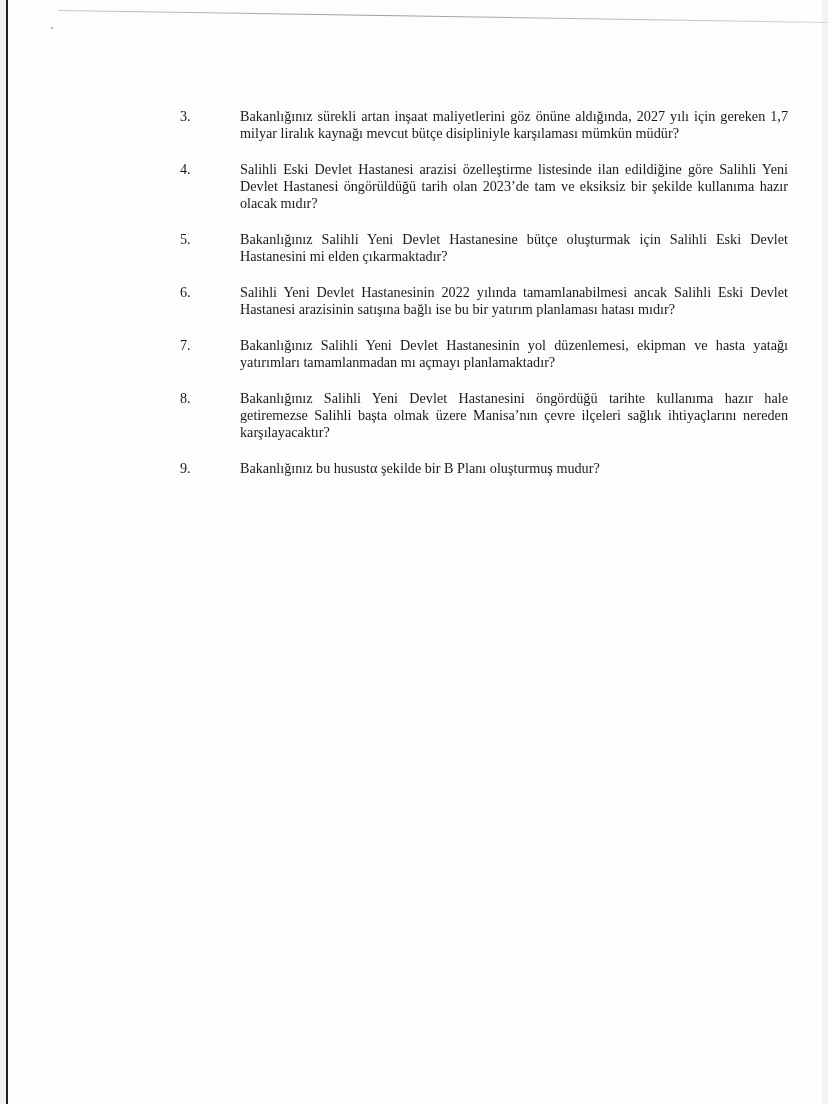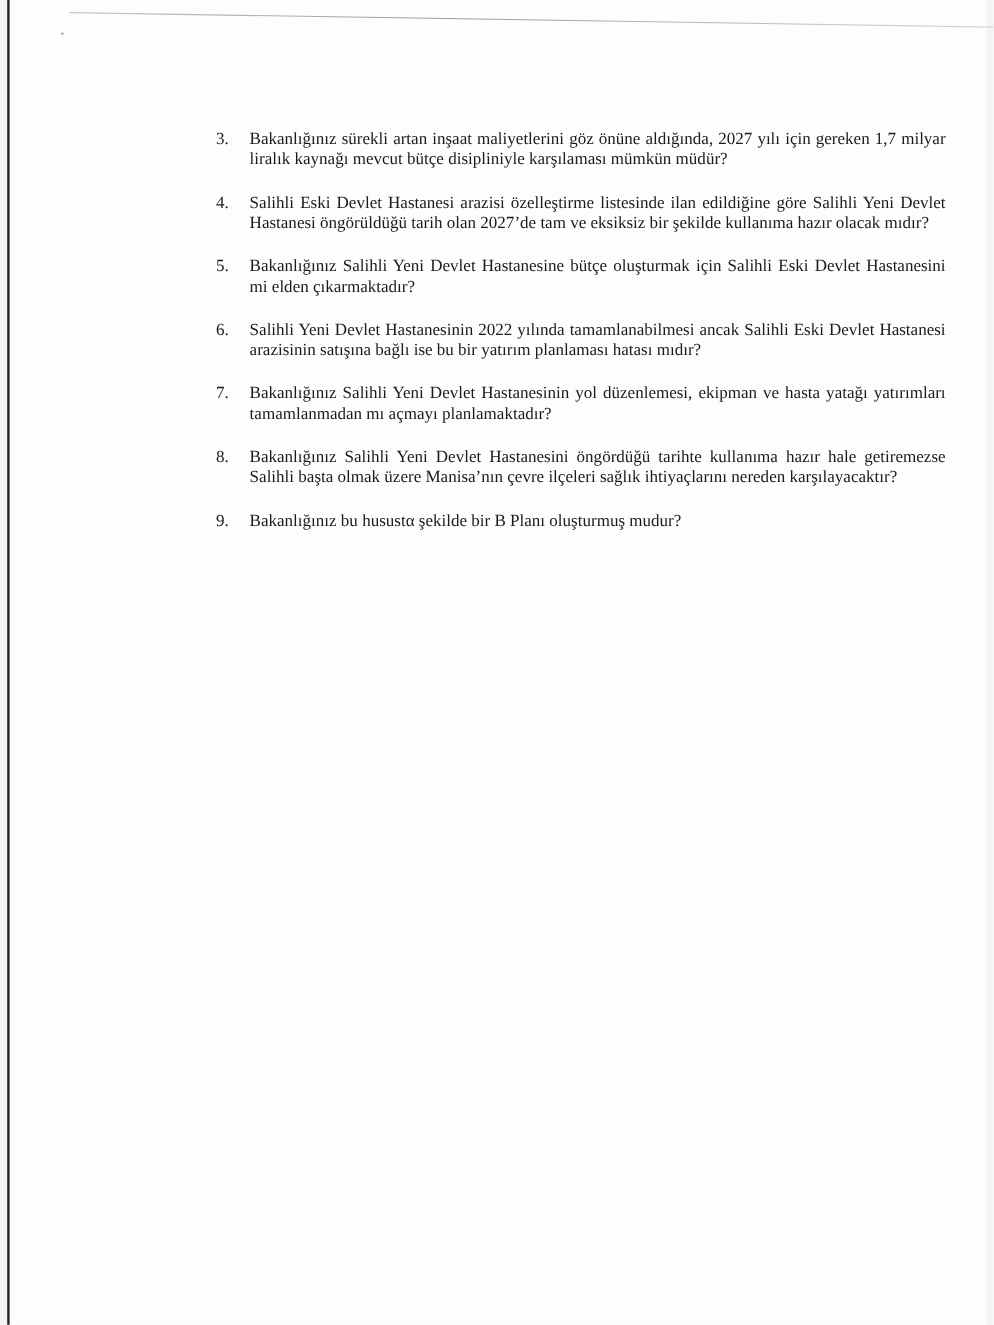--- a/index.html
+++ b/index.html
@@ -61,37 +61,38 @@
       line-height: 17px;
     }
     .q-num {
       flex: 0 0 28px;
       width: 28px;
     }
     .q-text {
       flex: 1 1 auto;
       text-align: justify;
       text-align-last: left;
+      margin-left: 32px;
     }
   </style>
 </head>
 <body>
 
 <div class="page">
   <div class="top-rule"></div>
   <div class="speck"></div>
 
   <ol class="questions">
     <li class="question">
       <span class="q-num">3.</span>
       <span class="q-text">Bakanlığınız sürekli artan inşaat maliyetlerini göz önüne aldığında, 2027 yılı için gereken 1,7 milyar liralık kaynağı mevcut bütçe disipliniyle karşılaması mümkün müdür?</span>
     </li>
     <li class="question">
       <span class="q-num">4.</span>
-      <span class="q-text">Salihli Eski Devlet Hastanesi arazisi özelleştirme listesinde ilan edildiğine göre Salihli Yeni Devlet Hastanesi öngörüldüğü tarih olan 2027’de tam ve eksiksiz bir şekilde kullanıma hazır olacak mıdır?</span>
+      <span class="q-text">Salihli Eski Devlet Hastanesi arazisi özelleştirme listesinde ilan edildiğine göre Salihli Yeni Devlet Hastanesi öngörüldüğü tarih olan 2023’de tam ve eksiksiz bir şekilde kullanıma hazır olacak mıdır?</span>
     </li>
     <li class="question">
       <span class="q-num">5.</span>
       <span class="q-text">Bakanlığınız Salihli Yeni Devlet Hastanesine bütçe oluşturmak için Salihli Eski Devlet Hastanesini mi elden çıkarmaktadır?</span>
     </li>
     <li class="question">
       <span class="q-num">6.</span>
       <span class="q-text">Salihli Yeni Devlet Hastanesinin 2022 yılında tamamlanabilmesi ancak Salihli Eski Devlet Hastanesi arazisinin satışına bağlı ise bu bir yatırım planlaması hatası mıdır?</span>
     </li>
     <li class="question">

